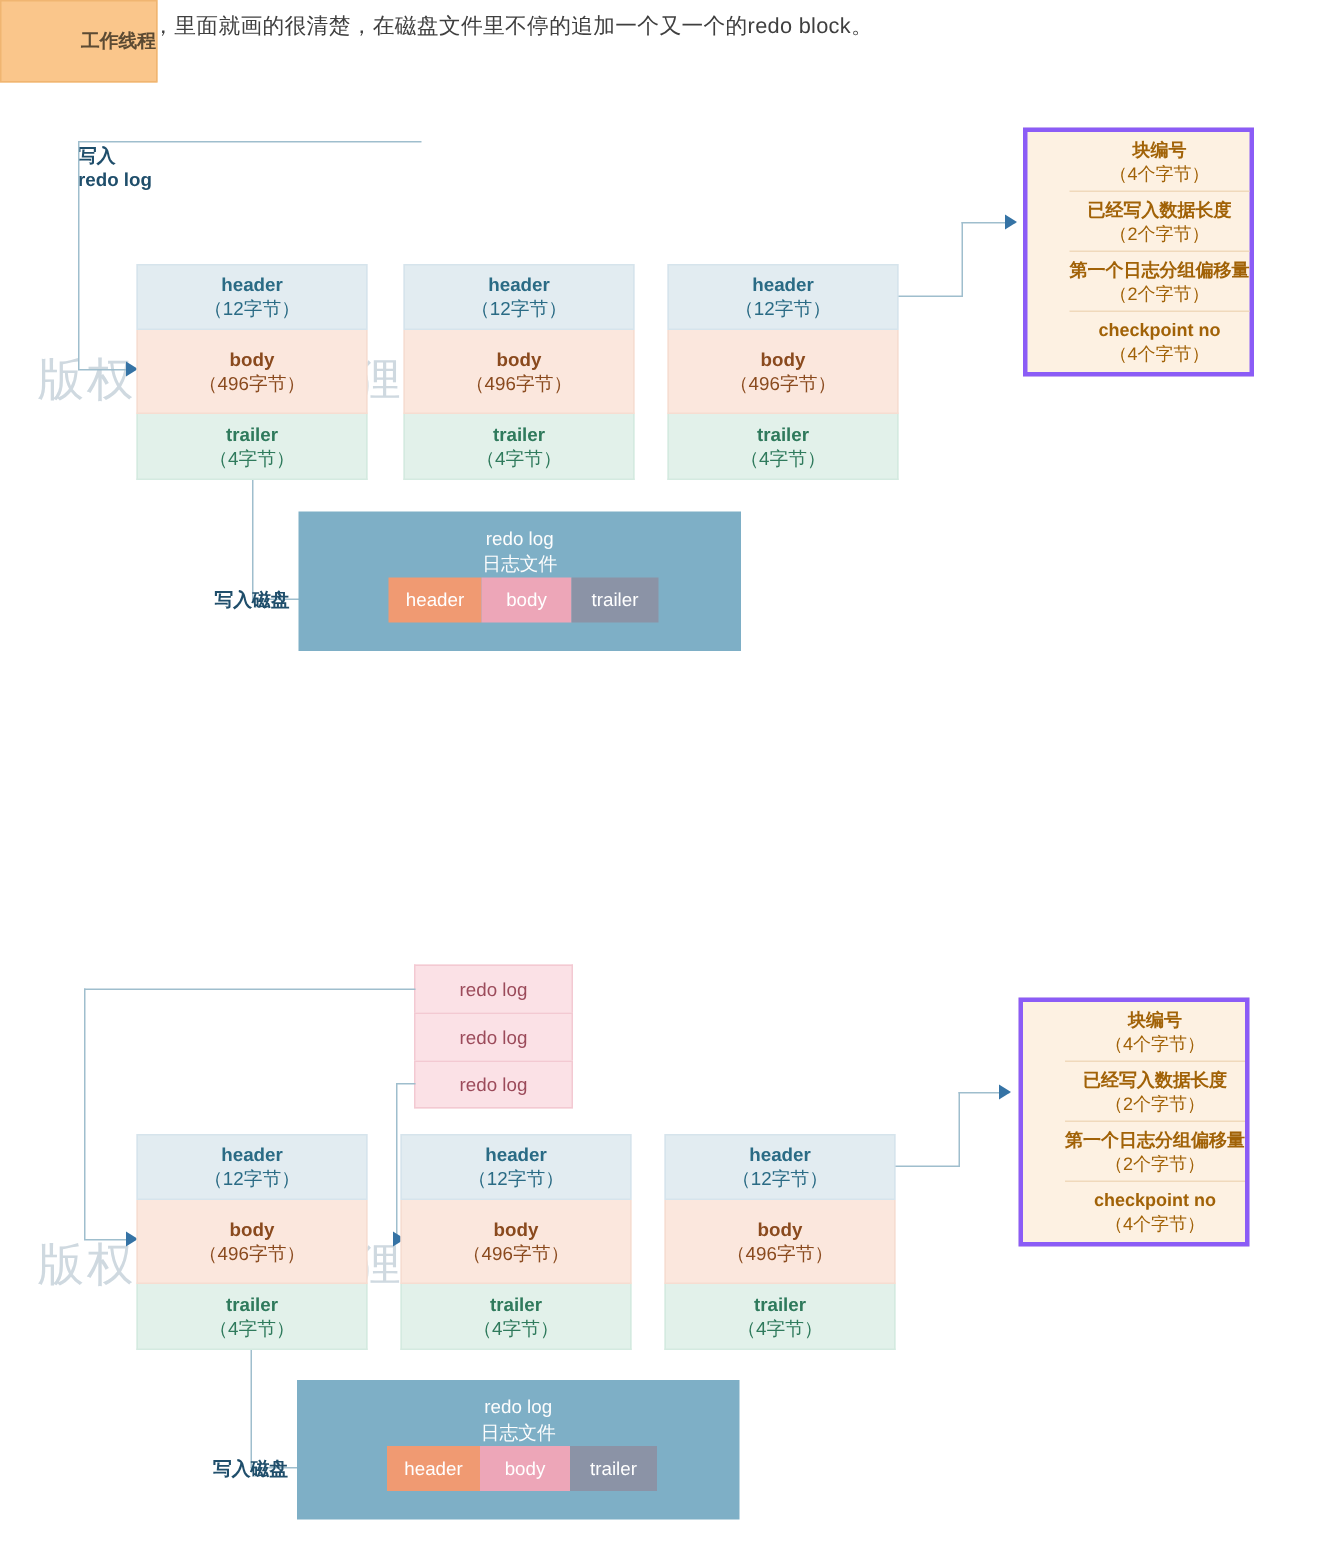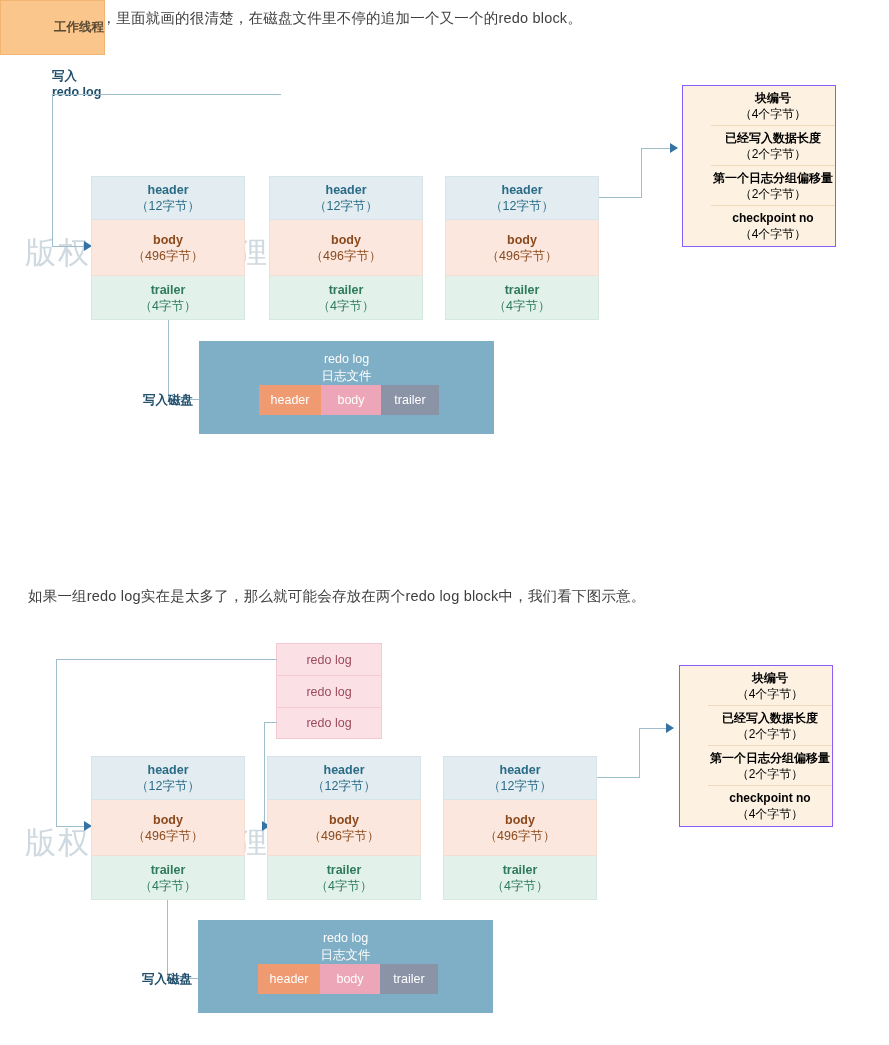--- a/index.html
+++ b/index.html
@@ -68,22 +68,22 @@
     border: 1px solid #d4eae0;
     border-top: none;
     color: #2f7a5c;
     height: 44px;
   }
 
   
   .hdr-panel {
     position: absolute;
     background: #fdf1e2;
-    border: 1px solid #8b5cf6;
-    color: #000000;
+    border: 3px solid #8b5cf6;
+    color: #a16207;
     padding-left: 28px;
   }
   .hdr-panel .row {
     display: flex;
     flex-direction: column;
     align-items: center;
     justify-content: center;
     text-align: center;
     font-size: 12px;
     line-height: 16px;
@@ -179,21 +179,21 @@
   <div class="para" style="left:28px; top:5px; width:840px;">看下面的图，里面就画的很清楚，在磁盘文件里不停的追加一个又一个的redo block。</div>
 
   <div class="diagram" style="left:0px; top:0px; width:889px; height:460px;">
 
     <div class="wm" style="left:25px; top:232px;">版权：公众号-狸猫技术窝</div>
 
     <div class="worker-box" style="left:280px; top:68px; width:105px; height:55px;justify-content:flex-end;">
       <span>工作线程</span>
     </div>
 
-    <div class="lbl" style="left:52px; top:68px;">
+    <div class="lbl" style="left:52px; top:96px;">
       <span>写入</span><br>
       <span>redo log</span>
     </div>
 
     <div class="ln h" style="left:52px; top:94px; width:229px;"></div>
     <div class="ln v" style="left:52px; top:94px; height:152px;"></div>
     <div class="ln h" style="left:52px; top:246px; width:38px;"></div>
     <div class="arrow" style="left:84px; top:241px;"></div>
 
     <div class="rblock" style="left:91px; top:176px; width:154px;">
@@ -277,21 +277,20 @@
       </div>
       <div class="disk-strip" style="left:60px; top:44px; width:180px;">
         <div class="ds-header" style="width:62px;">header</div>
         <div class="ds-body" style="width:60px;">body</div>
         <div class="ds-trailer" style="width:58px;">trailer</div>
       </div>
     </div>
   </div>
 
 
-  <div class="para" style="left:28px; top:583px; width:840px;">如果一组redo log实在是太多了，那么就可能会存放在两个redo log block中，我们看下图示意。</div>
 
   <div class="diagram" style="left:0px; top:630px; width:889px; height:410px;">
 
     <div class="wm" style="left:25px; top:192px;">版权：公众号-狸猫技术窝</div>
 
     <div class="redolist" style="left:276px; top:13px; width:106px;">
       <div class="ritem">redo log</div>
       <div class="ritem">redo log</div>
       <div class="ritem">redo log</div>
     </div>

